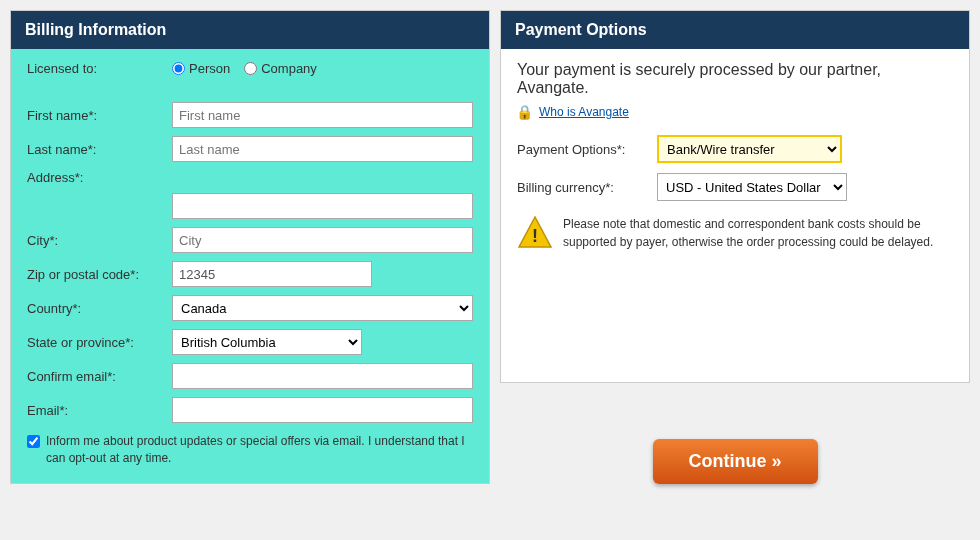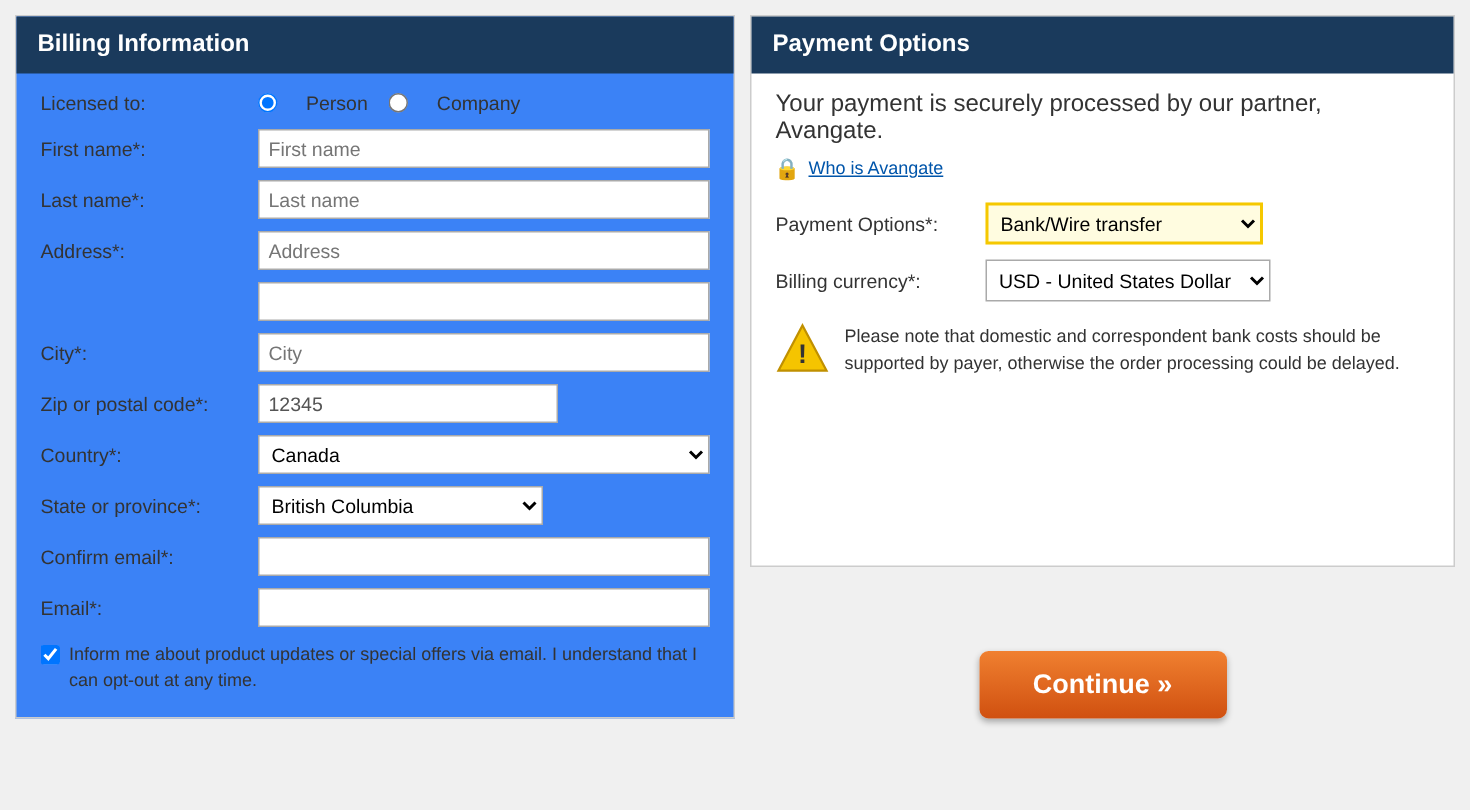--- a/index.html
+++ b/index.html
@@ -14,21 +14,21 @@
       width: 980px;
       min-height: 540px;
     }
     .page-wrapper {
       display: flex;
       gap: 10px;
       width: 980px;
     }
     
     .billing-panel {
-      background: #3b82f6;
+      background: #5eead4;
       border: 1px solid #ccc;
       width: 480px;
       flex-shrink: 0;
     }
     .billing-panel .panel-header {
       background: #1a3a5c;
       color: #fff;
       font-size: 16px;
       font-weight: bold;
       padding: 10px 14px;
@@ -60,37 +60,37 @@
       flex: 1;
       height: 26px;
       border: 1px solid #aaa;
       padding: 2px 4px;
       font-size: 13px;
       background: #fff;
     }
     .licensed-row {
       display: flex;
       align-items: center;
-      margin-bottom: 10px;
+      margin-bottom: 26px;
     }
     .licensed-row label {
       width: 145px;
       flex-shrink: 0;
       color: #333;
     }
     .radio-group {
       display: flex;
       gap: 14px;
       align-items: center;
     }
     .radio-group label {
       width: auto;
       display: flex;
       align-items: center;
-      gap: 19px;
+      gap: 4px;
       color: #333;
     }
     .address-row2 {
       display: flex;
       align-items: center;
       margin-bottom: 8px;
     }
     .address-row2 .spacer {
       width: 145px;
       flex-shrink: 0;
@@ -258,21 +258,20 @@
         <input type="text" placeholder="First name" style="">
       </div>
 
       <div class="form-row">
         <label>Last name*:</label>
         <input type="text" placeholder="Last name" style="">
       </div>
 
       <div class="form-row">
         <label>Address*:</label>
-        <input type="text" placeholder="Address" style="">
       </div>
 
       <div class="address-row2">
         <div class="spacer"></div>
         <input type="text" style="">
       </div>
 
       <div class="form-row">
         <label>City*:</label>
         <input type="text" placeholder="City" style="">

